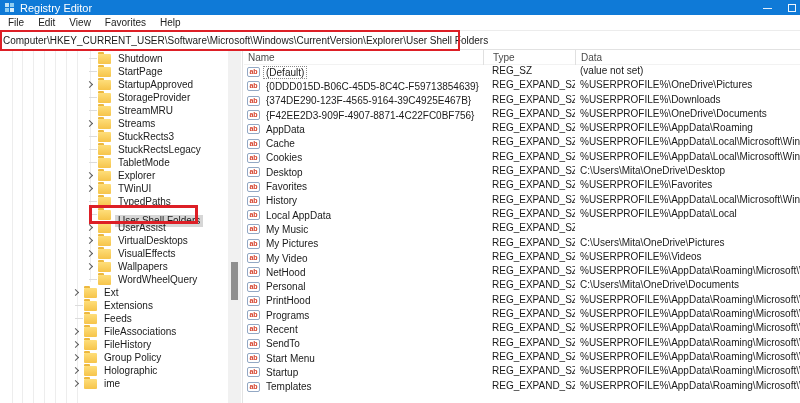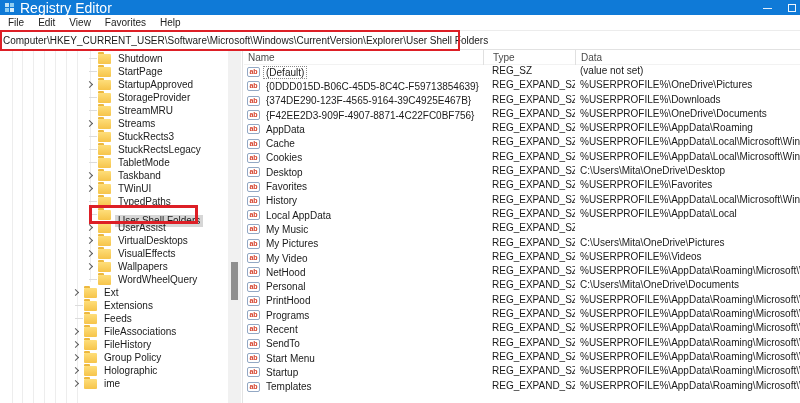--- a/index.html
+++ b/index.html
@@ -10,21 +10,21 @@
 
   
   .titlebar { position:absolute; left:0; top:0; width:800px; height:15px; background:#0f7ad7;
               display:flex; align-items:center; padding-left:5px; }
   .app-icon { width:9px; height:9px; margin-right:6px; position:relative; flex:none;
               background:
                 linear-gradient(#bfe3f7,#bfe3f7) 0 0/4px 4px no-repeat,
                 linear-gradient(#8ecdf2,#8ecdf2) 5px 0/4px 4px no-repeat,
                 linear-gradient(#8ecdf2,#8ecdf2) 0 5px/4px 4px no-repeat,
                 linear-gradient(#d8eefb,#d8eefb) 5px 5px/4px 4px no-repeat; }
-  .title { color:#fff; font-size:14px; }
+  .title { color:#fff; font-size:11px; }
   .minbtn { position:absolute; left:763px; top:8px; width:9px; height:1px; background:#e3eefa; }
   .maxbtn { position:absolute; left:788px; top:4px; width:8px; height:8px; border:1px solid #eef5fc; }
 
   
   .menubar { position:absolute; left:0; top:15px; width:800px; height:15px; background:#fff;
              display:flex; align-items:center; padding-left:1px; }
   .menu-item { padding:0 7px; height:15px; line-height:15px; color:#222; }
 
   
   .addressbar { position:absolute; left:0; top:30px; width:800px; height:20px; background:#fff;
@@ -179,21 +179,21 @@
               <span class="stub"></span>
             </span>
             <span class="folder"></span>
             <span class="tlabel">TabletMode</span>
           </div>
           <div class="trow lvl8">
             <span class="conn">
               <span class="chev"></span>
             </span>
             <span class="folder"></span>
-            <span class="tlabel">Taskband</span>
+            <span class="tlabel">Explorer</span>
           </div>
           <div class="trow lvl8">
             <span class="conn">
               <span class="chev"></span>
             </span>
             <span class="folder"></span>
             <span class="tlabel">TWinUI</span>
           </div>
           <div class="trow lvl8">
             <span class="conn">

